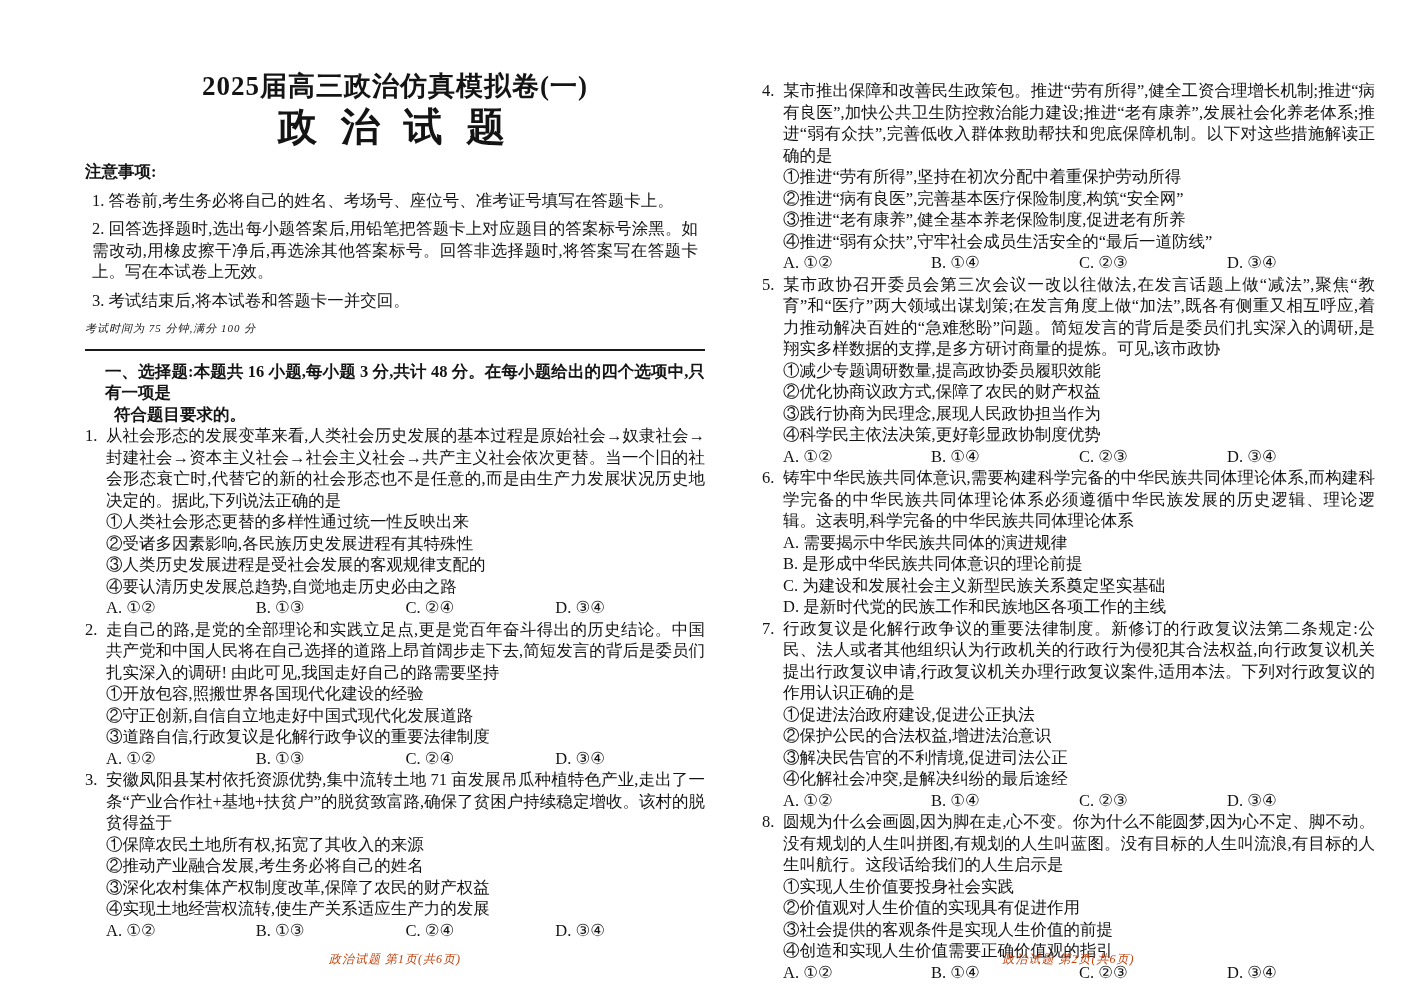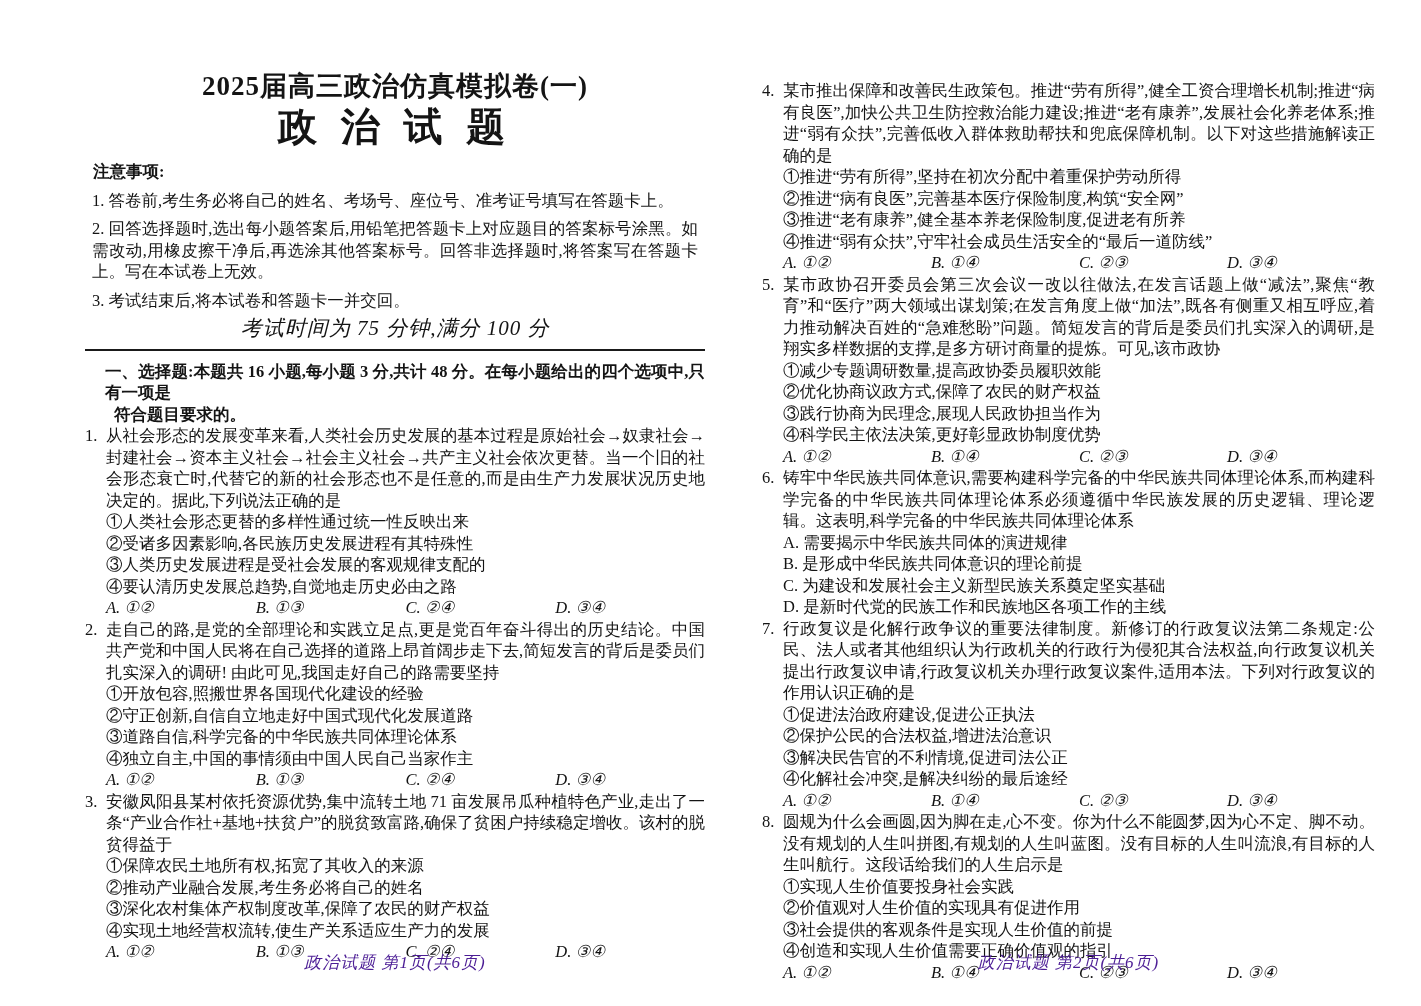--- a/index.html
+++ b/index.html
@@ -11,37 +11,37 @@
     color: #141414;
   }
   .sheet { position: relative; width: 1421px; height: 1006px; background: #ffffff; overflow: hidden; }
   .col { position: absolute; font-size: 16.5px; line-height: 21.5px; text-align: justify; }
   .col-left  { left: 85px;  top: 70px; width: 620px; }
   .col-right { left: 762px; top: 80px; width: 613px; }
 
   .paper-title   { text-align: center; font-weight: 700; font-size: 27px; line-height: 33px; letter-spacing: 1px; }
   .paper-subtitle{ text-align: center; font-weight: 700; font-size: 39px; line-height: 40px; margin-top: 4px; letter-spacing: 7px; }
 
-  .notice-heading { font-weight: 700; margin-top: 14px; margin-left: 8px; }
+  .notice-heading { font-weight: 700; margin-top: 14px; }
   .notice { margin: 7px; }
 
-  .exam-info { text-align: center; font-style: italic; font-size: 21px; margin-top: 3px; letter-spacing: 1px; }
+  .exam-info { text-align: left; font-style: italic; font-size: 11px; margin-top: 3px; letter-spacing: 1px; }
   .rule { height: 2px; background: #1a1a1a; margin-top: 9px; }
 
   .section-heading { font-weight: 700; margin-top: 10px; margin-left: 20px; }
   .section-line2   { font-weight: 700; padding-left: 29px; }
 
   .question { position: relative; padding-left: 21px; }
   .qnum { position: absolute; left: 0; top: 0; }
   .stem { margin: 0; }
   .stmt { margin: 0; }
-  .choices { display: flex; font-style: italic; }
+  .choices { display: flex; }
   .choices .choice { flex: 0 0 25%; text-align: left; }
 
-  .footer { position: absolute; text-align: center; font-style: italic; font-size: 17px; letter-spacing: 1px; color: #4c1d95; }
+  .footer { position: absolute; text-align: center; font-style: italic; font-size: 12px; letter-spacing: 1px; color: #c2410c; }
   .footer-left  { left: 85px;  width: 620px; top: 951px; }
   .footer-right { left: 762px; width: 613px; top: 951px; }
 </style>
 </head>
 <body>
 
 <div class="sheet">
 
   <div class="col col-left">
     <div class="paper-title">2025届高三政治仿真模拟卷(一)</div>
@@ -71,22 +71,21 @@
         <span class="choice">C. ②④</span>
         <span class="choice">D. ③④</span>
       </div>
     </div>
 
     <div class="question">
       <span class="qnum">2.</span>
       <p class="stem">走自己的路,是党的全部理论和实践立足点,更是党百年奋斗得出的历史结论。中国共产党和中国人民将在自己选择的道路上昂首阔步走下去,简短发言的背后是委员们扎实深入的调研! 由此可见,我国走好自己的路需要坚持</p>
       <div class="stmt">①开放包容,照搬世界各国现代化建设的经验</div>
       <div class="stmt">②守正创新,自信自立地走好中国式现代化发展道路</div>
-      <div class="stmt">③道路自信,科学完备的中华民族共同体理论体系</div>
-      <div class="stmt">④独立自主,中国的事情须由中国人民自己当家作主</div>
+      <div class="stmt">③道路自信,行政复议是化解行政争议的重要法律制度</div>
       <div class="choices">
         <span class="choice">A. ①②</span>
         <span class="choice">B. ①③</span>
         <span class="choice">C. ②④</span>
         <span class="choice">D. ③④</span>
       </div>
     </div>
 
     <div class="question">
       <span class="qnum">3.</span>

